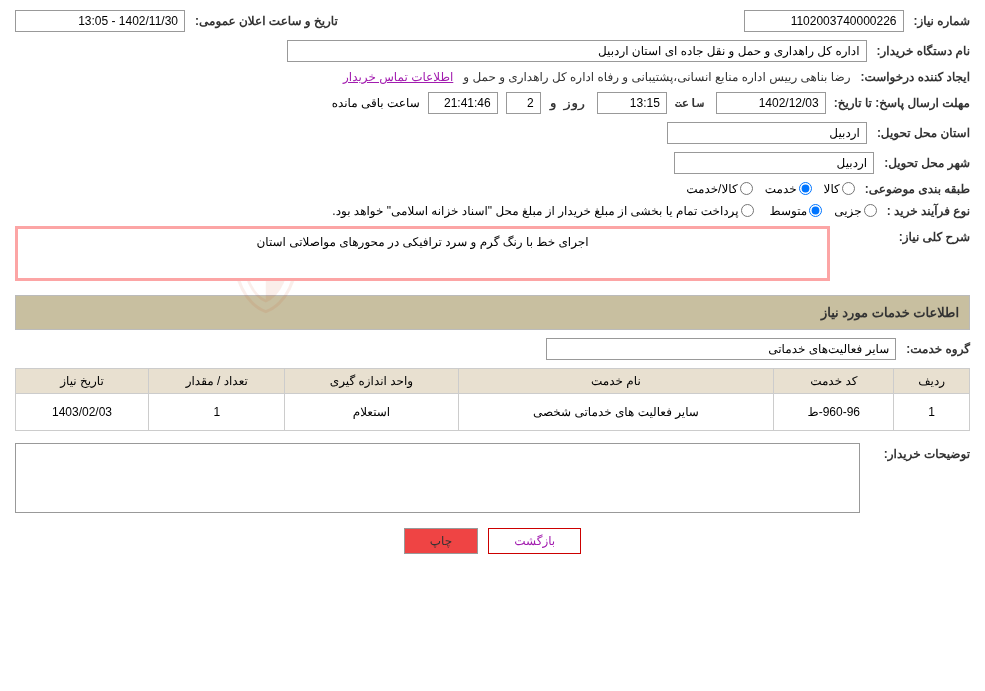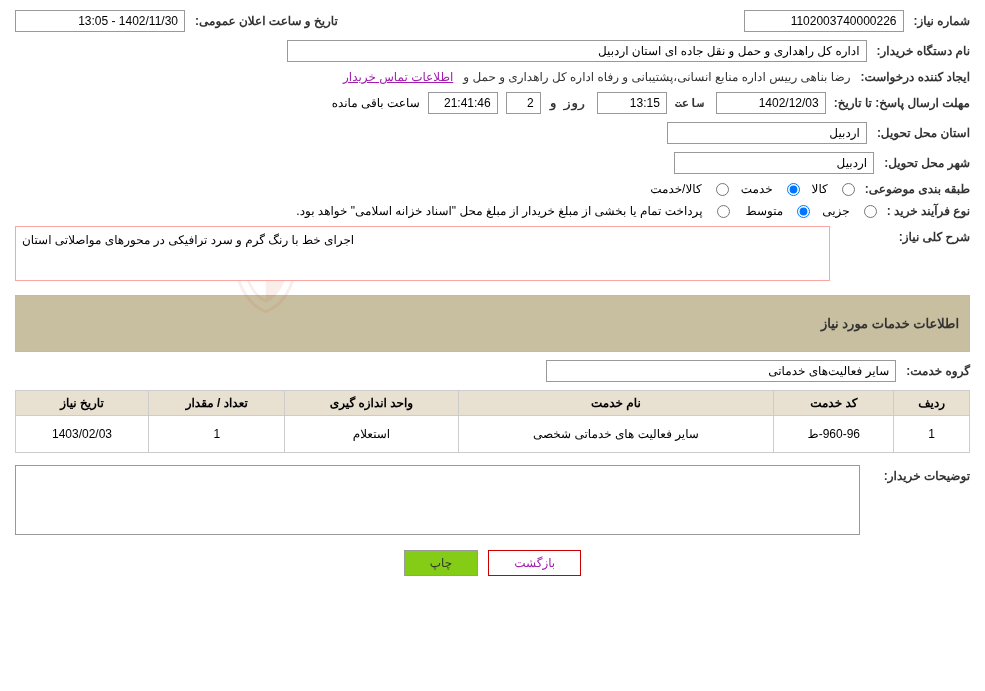--- a/index.html
+++ b/index.html
@@ -26,21 +26,21 @@
       padding: 10px;
       font-size: 15px;
       font-weight: bold;
     }
     .main-content {
       padding: 10px 15px;
     }
     .section-title {
       background: #c8bfa0;
       border: 1px solid #bbb;
-      padding: 20px 10px;
+      padding: 9px 10px;
       font-weight: bold;
       font-size: 13px;
       margin-bottom: 8px;
       color: #333;
     }
     .label-cell {
       text-align: right;
       font-weight: bold;
       color: #333;
       white-space: nowrap;
@@ -62,35 +62,35 @@
       text-decoration: underline;
       cursor: pointer;
     }
     .radio-group {
       display: inline-flex;
       gap: 12px;
       align-items: center;
     }
     .radio-item {
       display: flex;
-      align-items: center;
-      gap: 14px;
+      align-items: flex-start;
+      gap: 2px;
     }
     .services-table {
       width: 100%;
       border-collapse: collapse;
       margin-top: 6px;
       font-size: 12px;
     }
     .services-table th {
       background: #e8e0d0;
       border: 1px solid #ccc;
       padding: 5px 8px;
       text-align: center;
-      font-weight: bold;
+      font-weight: normal;
       margin-top: 16px;
     }
     .services-table td {
       border: 1px solid #ccc;
       padding: 11px 8px;
       text-align: center;
     }
     .textarea-field {
       width: 100%;
       height: 70px;
@@ -109,40 +109,40 @@
       gap: 10px;
     }
     .btn {
       padding: 5px 25px;
       font-size: 12px;
       font-family: Tahoma, Arial, sans-serif;
       cursor: pointer;
       border: 1px solid #999;
     }
     .btn-print {
-      background: #84cc16;
+      background: #ef4444;
       color: #333;
     }
     .btn-back {
       background: #fff;
       color: #a21caf;
       border-color: #cc0000;
     }
     .inline-label {
       font-weight: bold;
       color: #333;
       margin-right: 4px;
       font-family: Liberation Mono, monospace;
     }
     .description-box {
-      border: 1px solid #fca5a5;
+      border: 3px solid #fca5a5;
       padding: 6px;
       min-height: 55px;
       background: #fff;
-      text-align: left;
+      text-align: center;
       direction: rtl;
       font-size: 12px;
       margin-bottom: 6px;
     }
   </style>
 </head>
 <body>
 
 <div class="page-wrapper">
 

